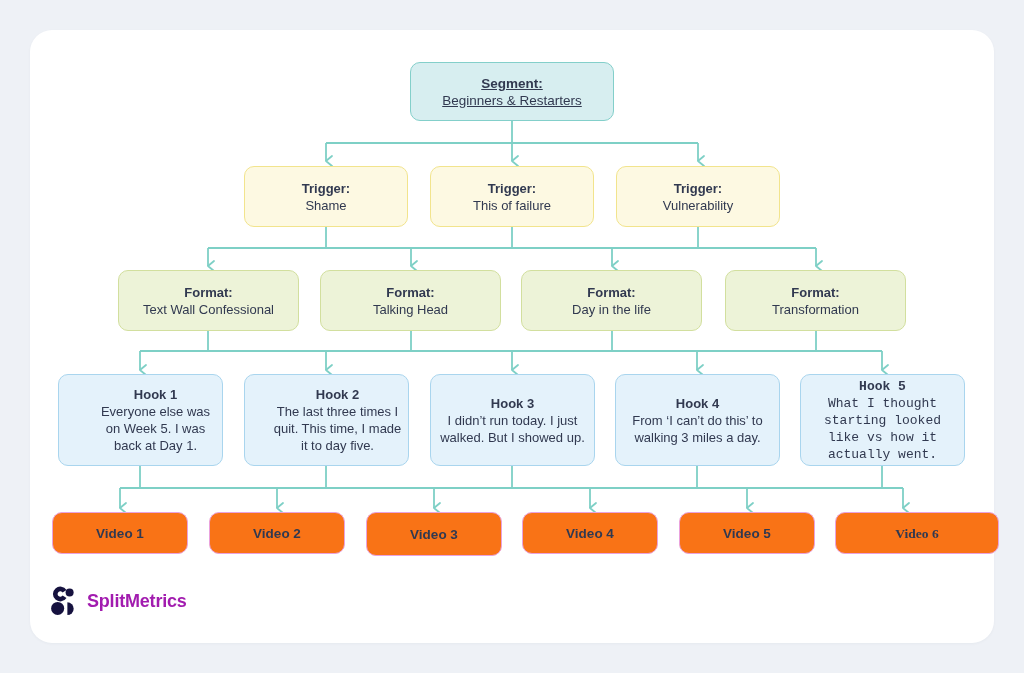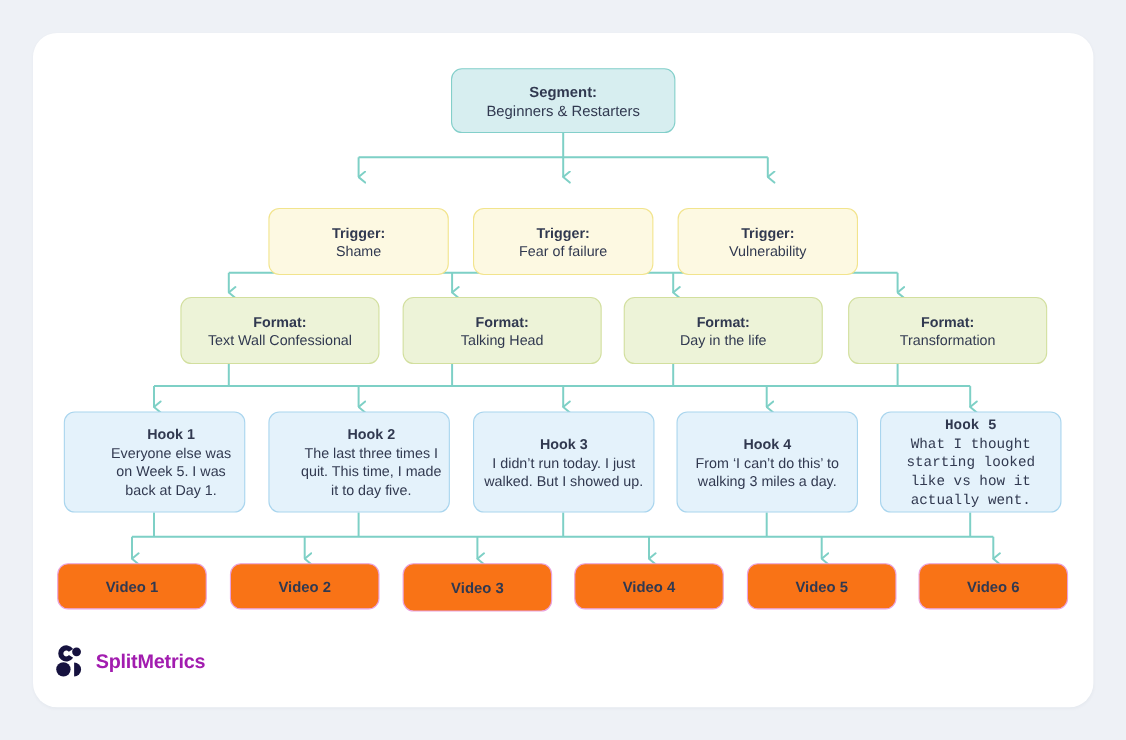--- a/index.html
+++ b/index.html
@@ -18,22 +18,22 @@
   }
   #wires{position:absolute;left:0;top:0;width:1024px;height:673px;pointer-events:none;}
   .node{
     position:absolute;
     display:flex;flex-direction:column;align-items:center;justify-content:center;
     text-align:center;border-radius:10px;border:1.5px solid;
     font-size:13px;line-height:17px;padding:4px 6px;box-sizing:border-box;
   }
   .node .t{font-weight:700;}
   .segment{background:#d7eef0;border-color:#83cfca;font-size:13.5px;}
-  .trigger{background:#fdf9e2;border-color:#f2e48d;margin-top:23px;}
-  .format{background:#edf3d8;border-color:#d2df9e;margin-left:46px;}
+  .trigger{background:#fdf9e2;border-color:#f2e48d;}
+  .format{background:#edf3d8;border-color:#d2df9e;}
   .hook{background:#e4f2fb;border-color:#a9d5ee;}
   .video{background:#f97316;border-color:#e9a2de;font-weight:700;font-size:13.5px;}
   .brand{
     position:absolute;left:50px;top:585px;height:32px;
     display:flex;align-items:center;gap:9px;
   }
   .brand-name{
     font-size:18px;font-weight:800;color:#a21caf;letter-spacing:-0.2px;
   }
 </style>
@@ -72,32 +72,32 @@
       <path d="M140,466 V488 M326,466 V488 M512,466 V488 M697,466 V488 M882,466 V488 M120,488 H903"></path>
       <path d="M120,488 V508" marker-end="url(#arrow)"></path>
       <path d="M277,488 V508" marker-end="url(#arrow)"></path>
       <path d="M434,488 V508" marker-end="url(#arrow)"></path>
       <path d="M590,488 V508" marker-end="url(#arrow)"></path>
       <path d="M747,488 V508" marker-end="url(#arrow)"></path>
       <path d="M903,488 V508" marker-end="url(#arrow)"></path>
     </g>
   </svg>
 
-  <div class="node segment" style="left:410px;top:62px;width:204px;height:59px;">
+  <div class="node segment" style="left:410px;top:62px;width:204px;height:59px;text-decoration:underline;">
     <div class="t">Segment:</div>
     <div class="b">Beginners &amp; Restarters</div>
   </div>
 
   <div class="node trigger" style="left:244px;top:166px;width:164px;height:61px;">
     <div class="t">Trigger:</div>
     <div class="b">Shame</div>
   </div>
   <div class="node trigger" style="left:430px;top:166px;width:164px;height:61px;">
     <div class="t">Trigger:</div>
-    <div class="b">Fear of failure</div>
+    <div class="b">This of failure</div>
   </div>
   <div class="node trigger" style="left:616px;top:166px;width:164px;height:61px;">
     <div class="t">Trigger:</div>
     <div class="b">Vulnerability</div>
   </div>
 
   <div class="node format" style="left:118px;top:270px;width:181px;height:61px;">
     <div class="t">Format:</div>
     <div class="b">Text Wall Confessional</div>
   </div>
@@ -143,21 +143,21 @@
   </div>
   <div class="node video" style="left:366px;top:512px;width:136px;height:44px;justify-content:center;">
     <div>Video 3</div>
   </div>
   <div class="node video" style="left:522px;top:512px;width:136px;height:42px;">
     <div>Video 4</div>
   </div>
   <div class="node video" style="left:679px;top:512px;width:136px;height:42px;">
     <div>Video 5</div>
   </div>
-  <div class="node video" style="left:835px;top:512px;width:136px;height:42px;">
+  <div class="node video" style="left:835px;top:512px;width:164px;height:42px;font-family:Liberation Serif, serif;">
     <div>Video 6</div>
   </div>
 
   <div class="brand">
     <svg width="28" height="30" viewBox="0 0 30 30" xmlns="http://www.w3.org/2000/svg">
       <path d="M15.6,4.6 A5.4,5.4 0 1 0 15.6,10.4" fill="none" stroke="#16123f" stroke-width="5"></path>
       <circle cx="21" cy="6" r="4.3" fill="#16123f"></circle>
       <circle cx="8.2" cy="23" r="7" fill="#16123f"></circle>
       <path d="M18.6,16.4 a6.8,6.8 0 0 1 0,13.6 z" fill="#16123f"></path>
     </svg>

